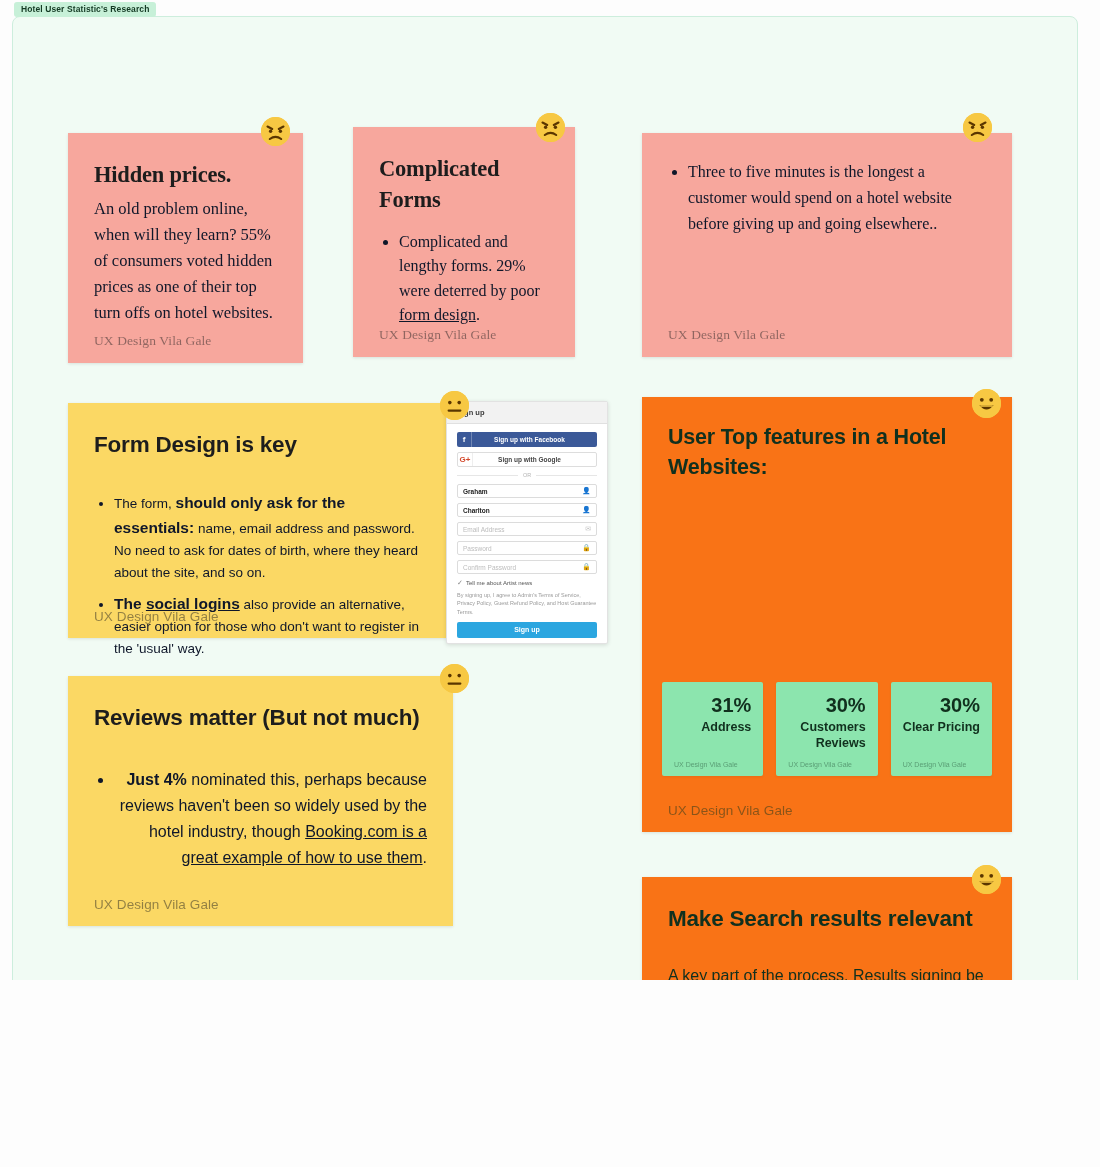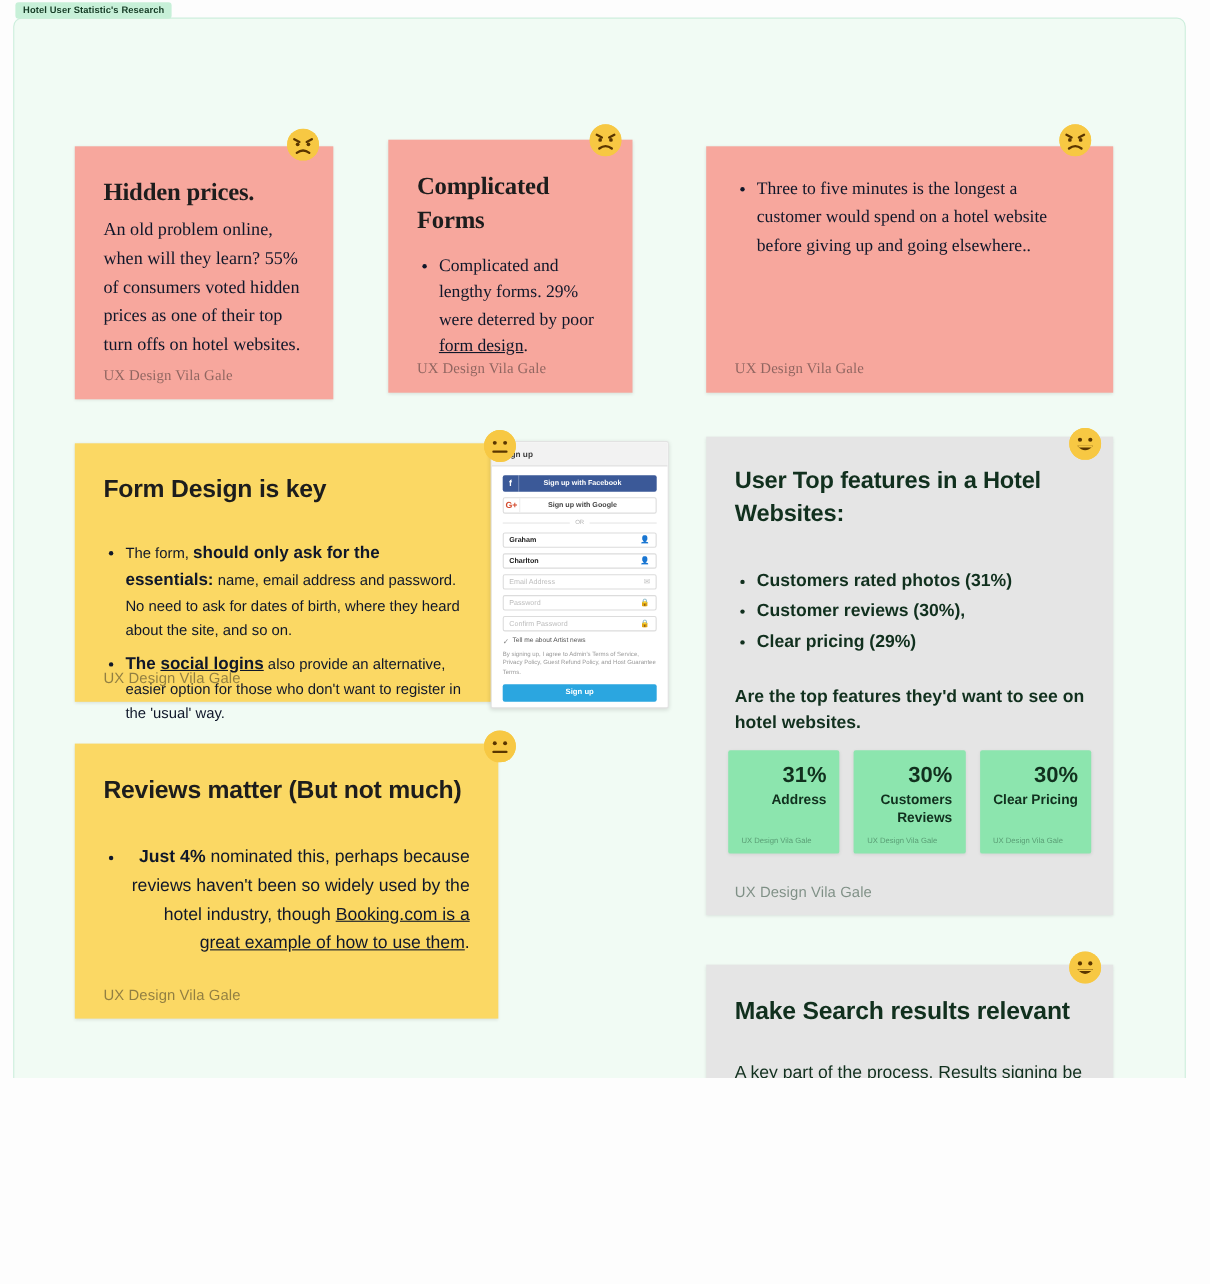--- a/index.html
+++ b/index.html
@@ -42,21 +42,21 @@
   }
 
   
   .card {
     position: absolute;
     padding: 26px 26px 18px 26px;
     box-shadow: 0 1px 3px rgba(0,0,0,.10);
   }
   .card.pink   { background: #f7a79d; font-family: Liberation Serif, serif; }
   .card.yellow { background: #fbd864; }
-  .card.green  { background: #e5e5e5; }
+  .card.green  { background: #f97316; }
 
   .card h2 {
     margin: 0 0 6px 0;
     font-size: 22.5px;
     font-weight: 700;
     line-height: 1.38;
     color: #1d1d1d;
     letter-spacing: -0.2px;
   }
   .card.green h2 { color: #11301e; }
@@ -370,28 +370,20 @@
     <svg viewBox="0 0 29 29">
         <circle cx="14.5" cy="14.5" r="14.5" fill="#f7c843"></circle>
         <circle cx="9.8" cy="10.8" r="1.9" fill="#5a3600"></circle>
         <circle cx="19.2" cy="10.8" r="1.9" fill="#5a3600"></circle>
         <path d="M7.4 16.2 Q14.5 24.6 21.6 16.2 Z" fill="#5a3600"></path>
         <path d="M8.3 17 L20.7 17" stroke="#f7c843" stroke-width="1.5"></path>
       </svg>
   </div>
   <div class="card green" id="card-user-top">
     <h2>User Top features in a Hotel Websites:</h2>
-    <div class="body-txt">
-      <ul class="bullets feat">
-        <li>Customers rated photos (31%)</li>
-        <li>Customer reviews (30%),</li>
-        <li>Clear pricing (29%)</li>
-      </ul>
-      <div class="closing">Are the top features they'd want to see on hotel websites.</div>
-    </div>
 
     <div class="stats">
       <div class="stat">
         <div class="num">31%</div>
         <div class="lbl">Address</div>
         <div class="sattrib">UX Design Vila Gale</div>
       </div>
       <div class="stat">
         <div class="num">30%</div>
         <div class="lbl">Customers Reviews</div>

